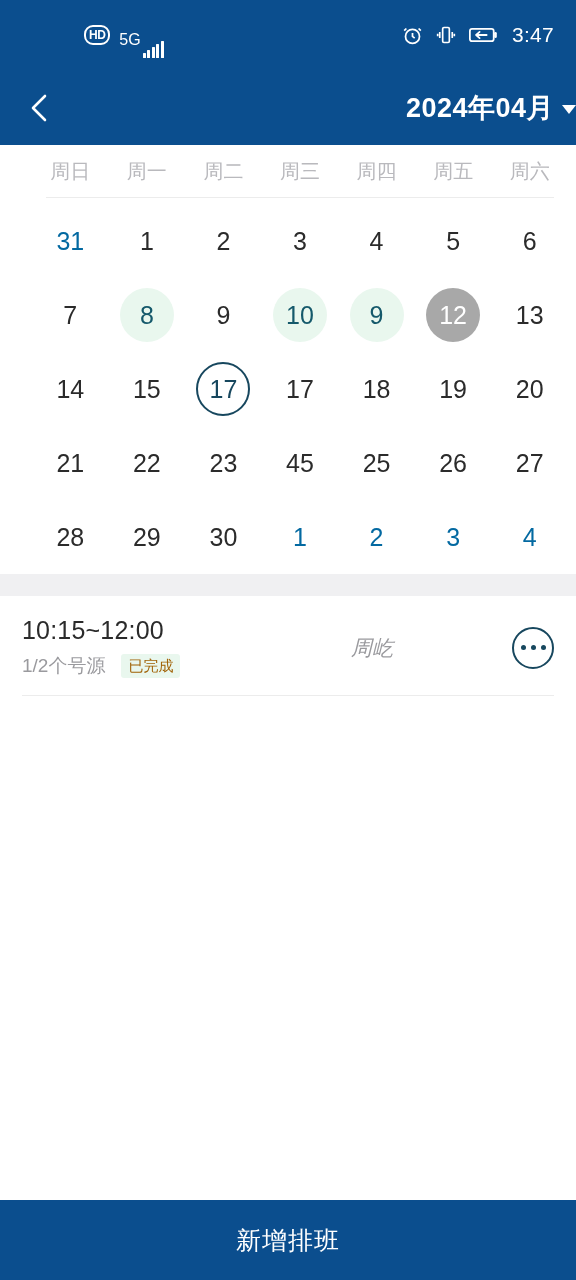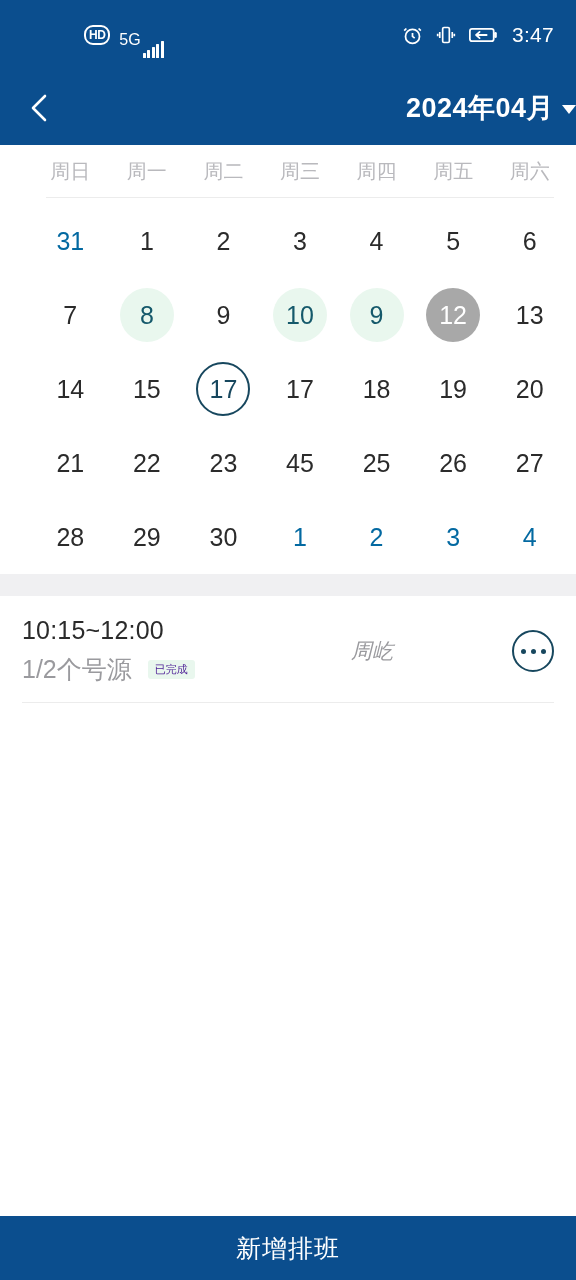--- a/index.html
+++ b/index.html
@@ -144,24 +144,24 @@
     gap: 10px;
   }
   .li-left { flex: 0 0 auto; min-width: 210px; }
   .li-time {
     font-size: 25px;
     color: #2b2b2b;
     letter-spacing: 0.2px;
     margin-bottom: 8px;
   }
   .li-sub-row { display: flex; align-items: center; gap: 16px; }
-  .li-slots { font-size: 25px; color: #9a9a9e; text-align: center; }
+  .li-slots { font-size: 19px; color: #9a9a9e; text-align: center; }
   .li-badge {
-    font-size: 11px;
-    color: #4c1d95;
+    font-size: 15px;
+    color: #a16207;
     background: #e9f7ee;
     padding: 3px 7px;
     border-radius: 3px;
     line-height: 1.2;
   }
   .li-center {
     flex: 1 1 auto;
     text-align: center;
     font-size: 21px;
     color: #9a9a9e;
@@ -179,21 +179,21 @@
     width: 5px; height: 5px;
     border-radius: 50%;
     background: #17475e;
     display: block;
   }
 
   .spacer { flex: 1 1 auto; background: #ffffff; }
 
   
   .bottom-bar {
-    height: 64px;
+    height: 80px;
     background: #0b4e8e;
     color: #ffffff;
     display: flex;
     align-items: center;
     justify-content: center;
     font-size: 25px;
     letter-spacing: 1px;
     flex: 0 0 auto;
   }
 </style>

